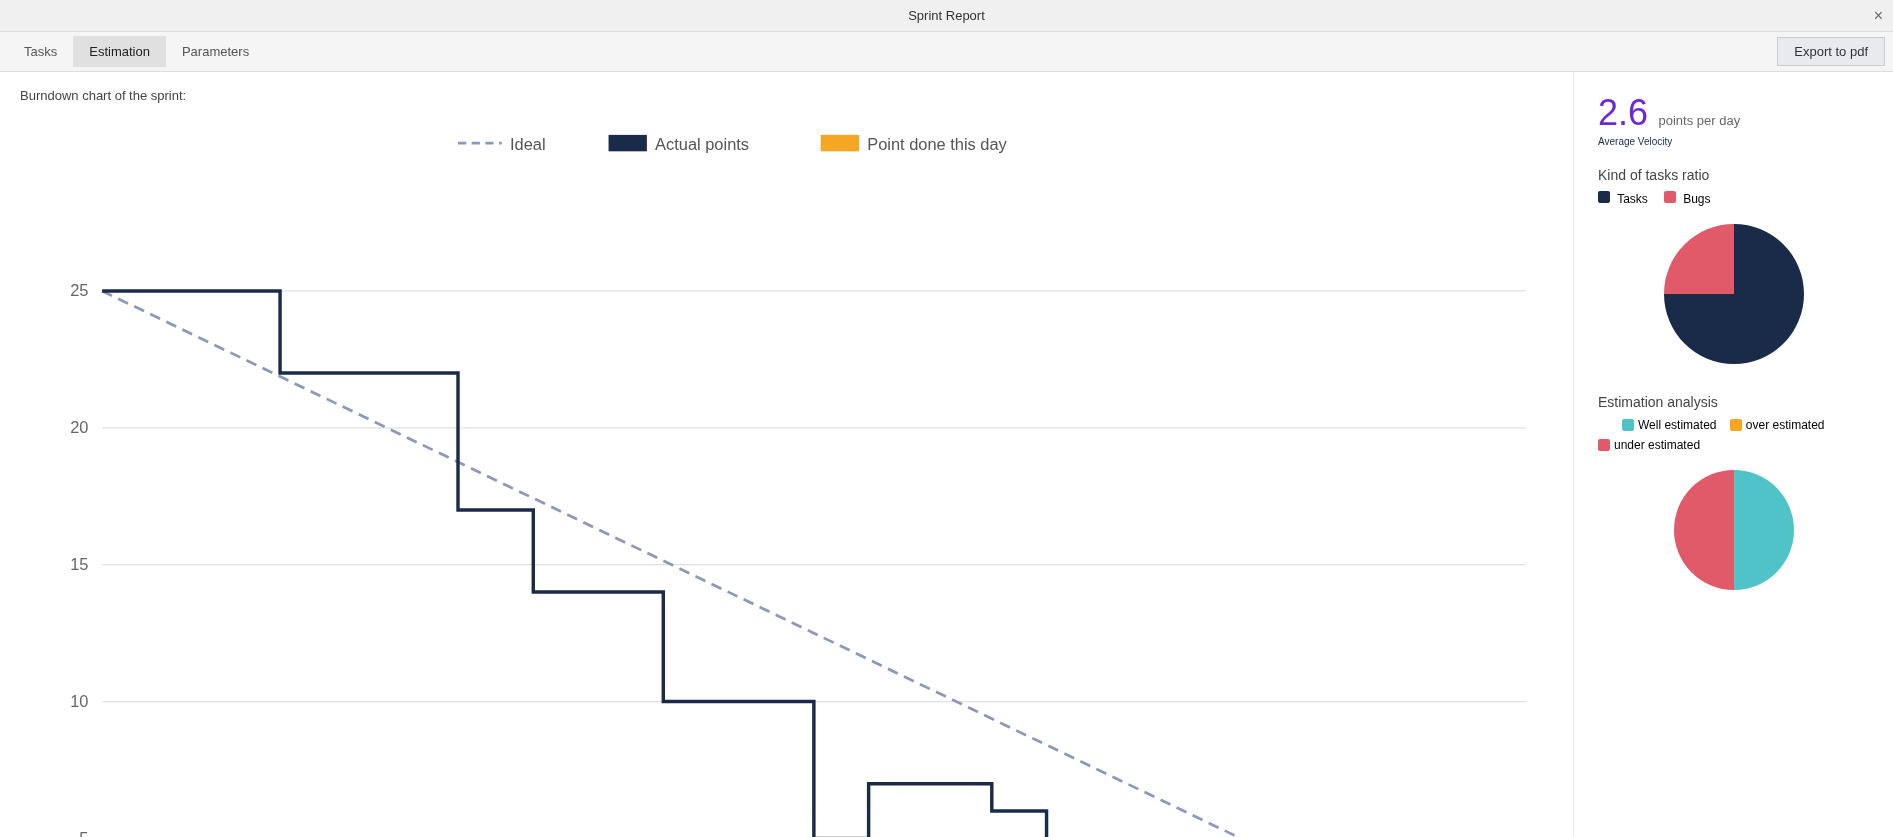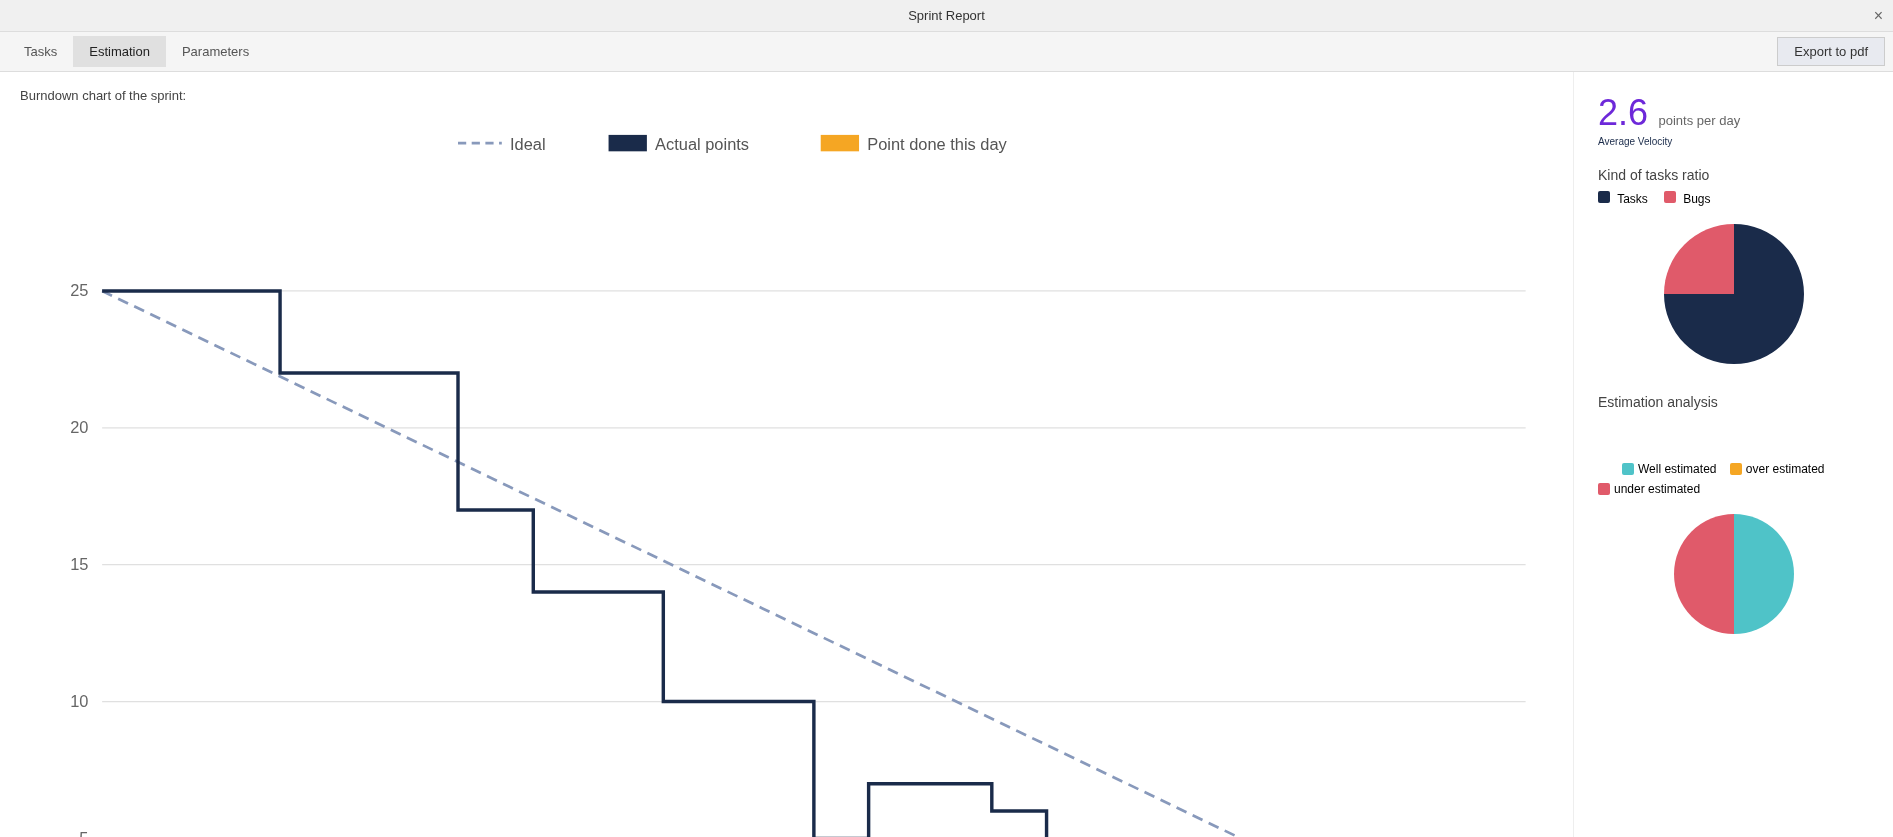--- a/index.html
+++ b/index.html
@@ -188,21 +188,21 @@
         </div>
       </div>
 
       <div class="stat-block">
         <div class="ratio-title">Estimation analysis</div>
         <div style="font-size:12px; margin-bottom:6px;">
           <span style="display:inline-flex;align-items:center;margin-right:10px;padding-left:24px;">
             <span class="legend-dot" style="background:#4fc3c8;"></span>
             <span>Well estimated</span>
           </span>
-          <span style="display:inline-flex;align-items:center;margin-right:10px;margin-top:44px;">
+          <span style="display:inline-flex;align-items:center;margin-right:10px;">
             <span class="legend-dot" style="background:#f5a623;"></span>
             <span>over estimated</span>
           </span>
           <br>
           <span style="display:inline-flex;align-items:center;margin-top:4px;text-align:right;">
             <span class="legend-dot" style="background:#e05a6a;"></span>
             <span>under estimated</span>
           </span>
         </div>
         <div class="pie-container">

